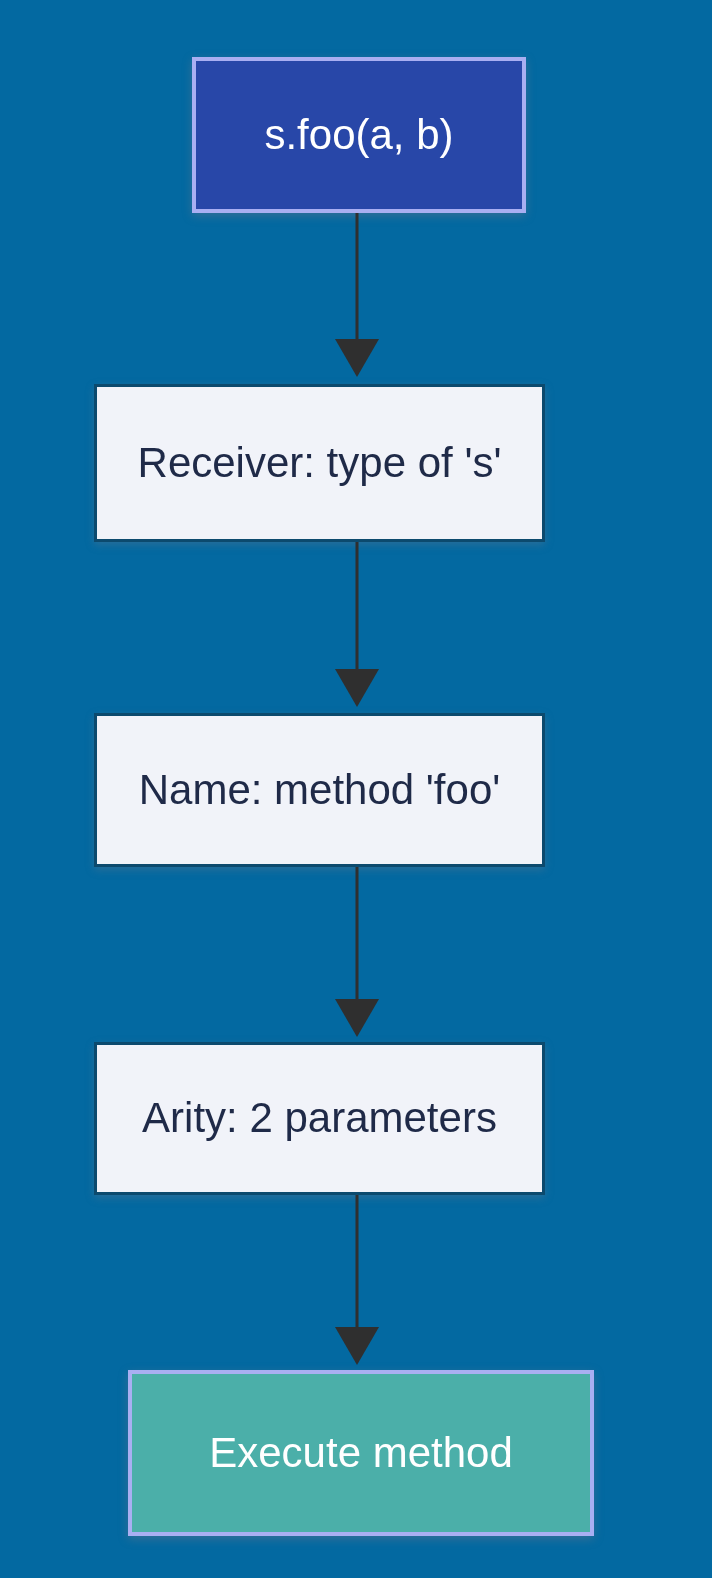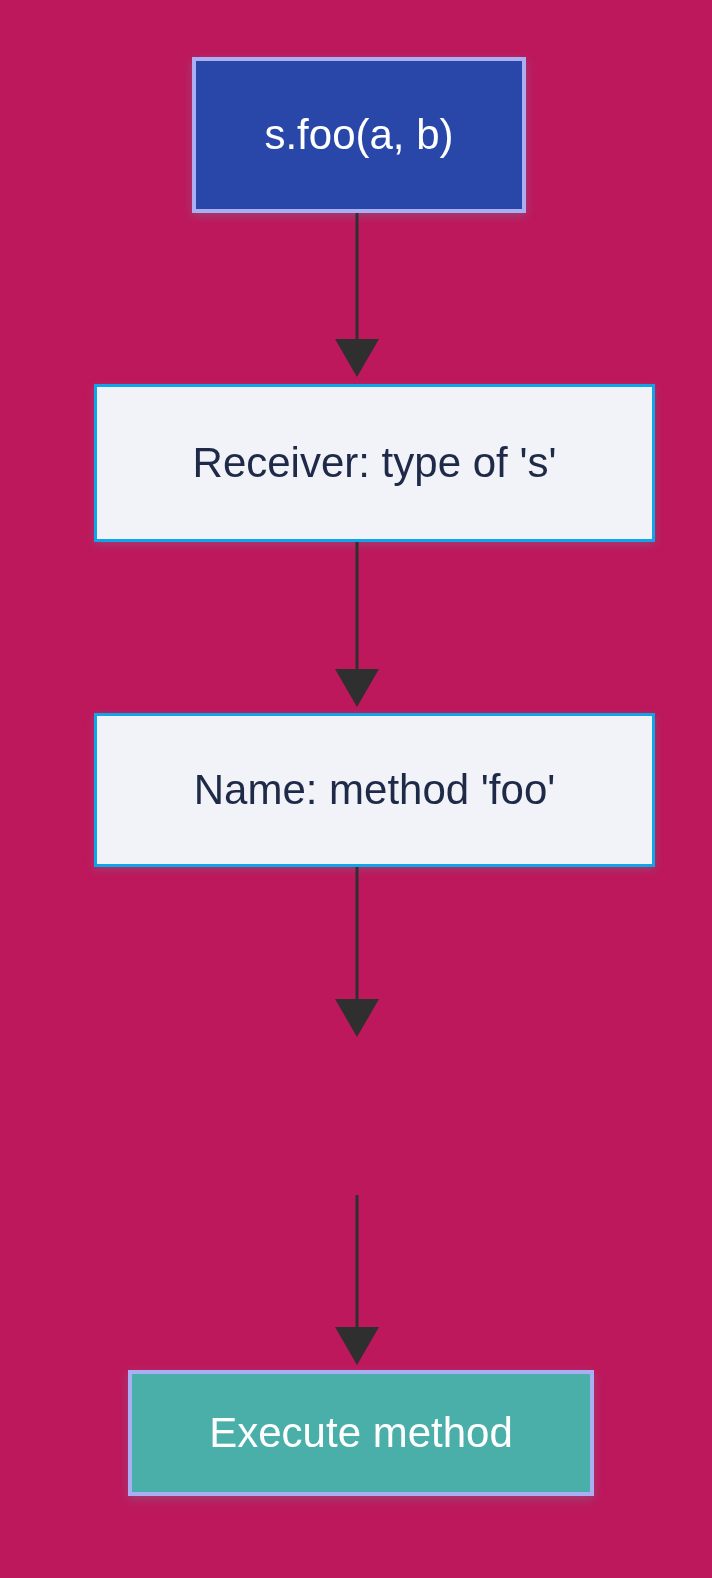--- a/index.html
+++ b/index.html
@@ -4,21 +4,21 @@
 <style>
   html, body {
     margin: 0;
     padding: 0;
     background: #ffffff;
   }
   .canvas {
     position: relative;
     width: 712px;
     height: 1578px;
-    background: #be185d;
+    background: #0369a1;
     font-family: "Liberation Sans", sans-serif;
     overflow: hidden;
     text-decoration: underline;
   }
   .node {
     position: absolute;
     box-sizing: border-box;
     display: flex;
     align-items: center;
     justify-content: center;
@@ -26,28 +26,28 @@
     font-size: 42px;
     line-height: 1.1;
     white-space: nowrap;
   }
   .node.accent {
     border: 4px solid #a9aff2;
     color: #ffffff;
     box-shadow: 0 3px 9px rgba(110, 120, 140, 0.45);
   }
   .node.blue   { background: #2847a8; left: 192px; top: 57px;  width: 334px; height: 156px; }
-  .node.teal   { background: #4bafa9; left: 128px; top: 1370px; width: 466px; height: 126px; }
+  .node.teal   { background: #4bafa9; left: 128px; top: 1370px; width: 466px; height: 166px; }
   .node.plain {
     background: #f1f3f9;
-    border: 3px solid #0ea5e9;
+    border: 3px solid #0c4a6e;
     color: #1f2a48;
     box-shadow: 0 3px 8px rgba(110, 120, 140, 0.35);
     left: 94px;
-    width: 561px;
+    width: 451px;
   }
   .node.n2 { top: 384px;  height: 158px; }
   .node.n3 { top: 713px;  height: 154px; text-align: right; }
   .node.n4 { top: 1042px; height: 153px; }
 
   .arrow {
     position: absolute;
     left: 335px;
     width: 44px;
   }
@@ -100,20 +100,23 @@
 
   <div class="node plain n3">
     <span>Name: method 'foo'</span>
   </div>
 
   <div class="arrow a3">
     <div class="shaft"></div>
     <div class="head"></div>
   </div>
 
+  <div class="node plain n4">
+    <span>Arity: 2 parameters</span>
+  </div>
 
   <div class="arrow a4">
     <div class="shaft"></div>
     <div class="head"></div>
   </div>
 
   <div class="node accent teal">
     <span>Execute method</span>
   </div>
 

